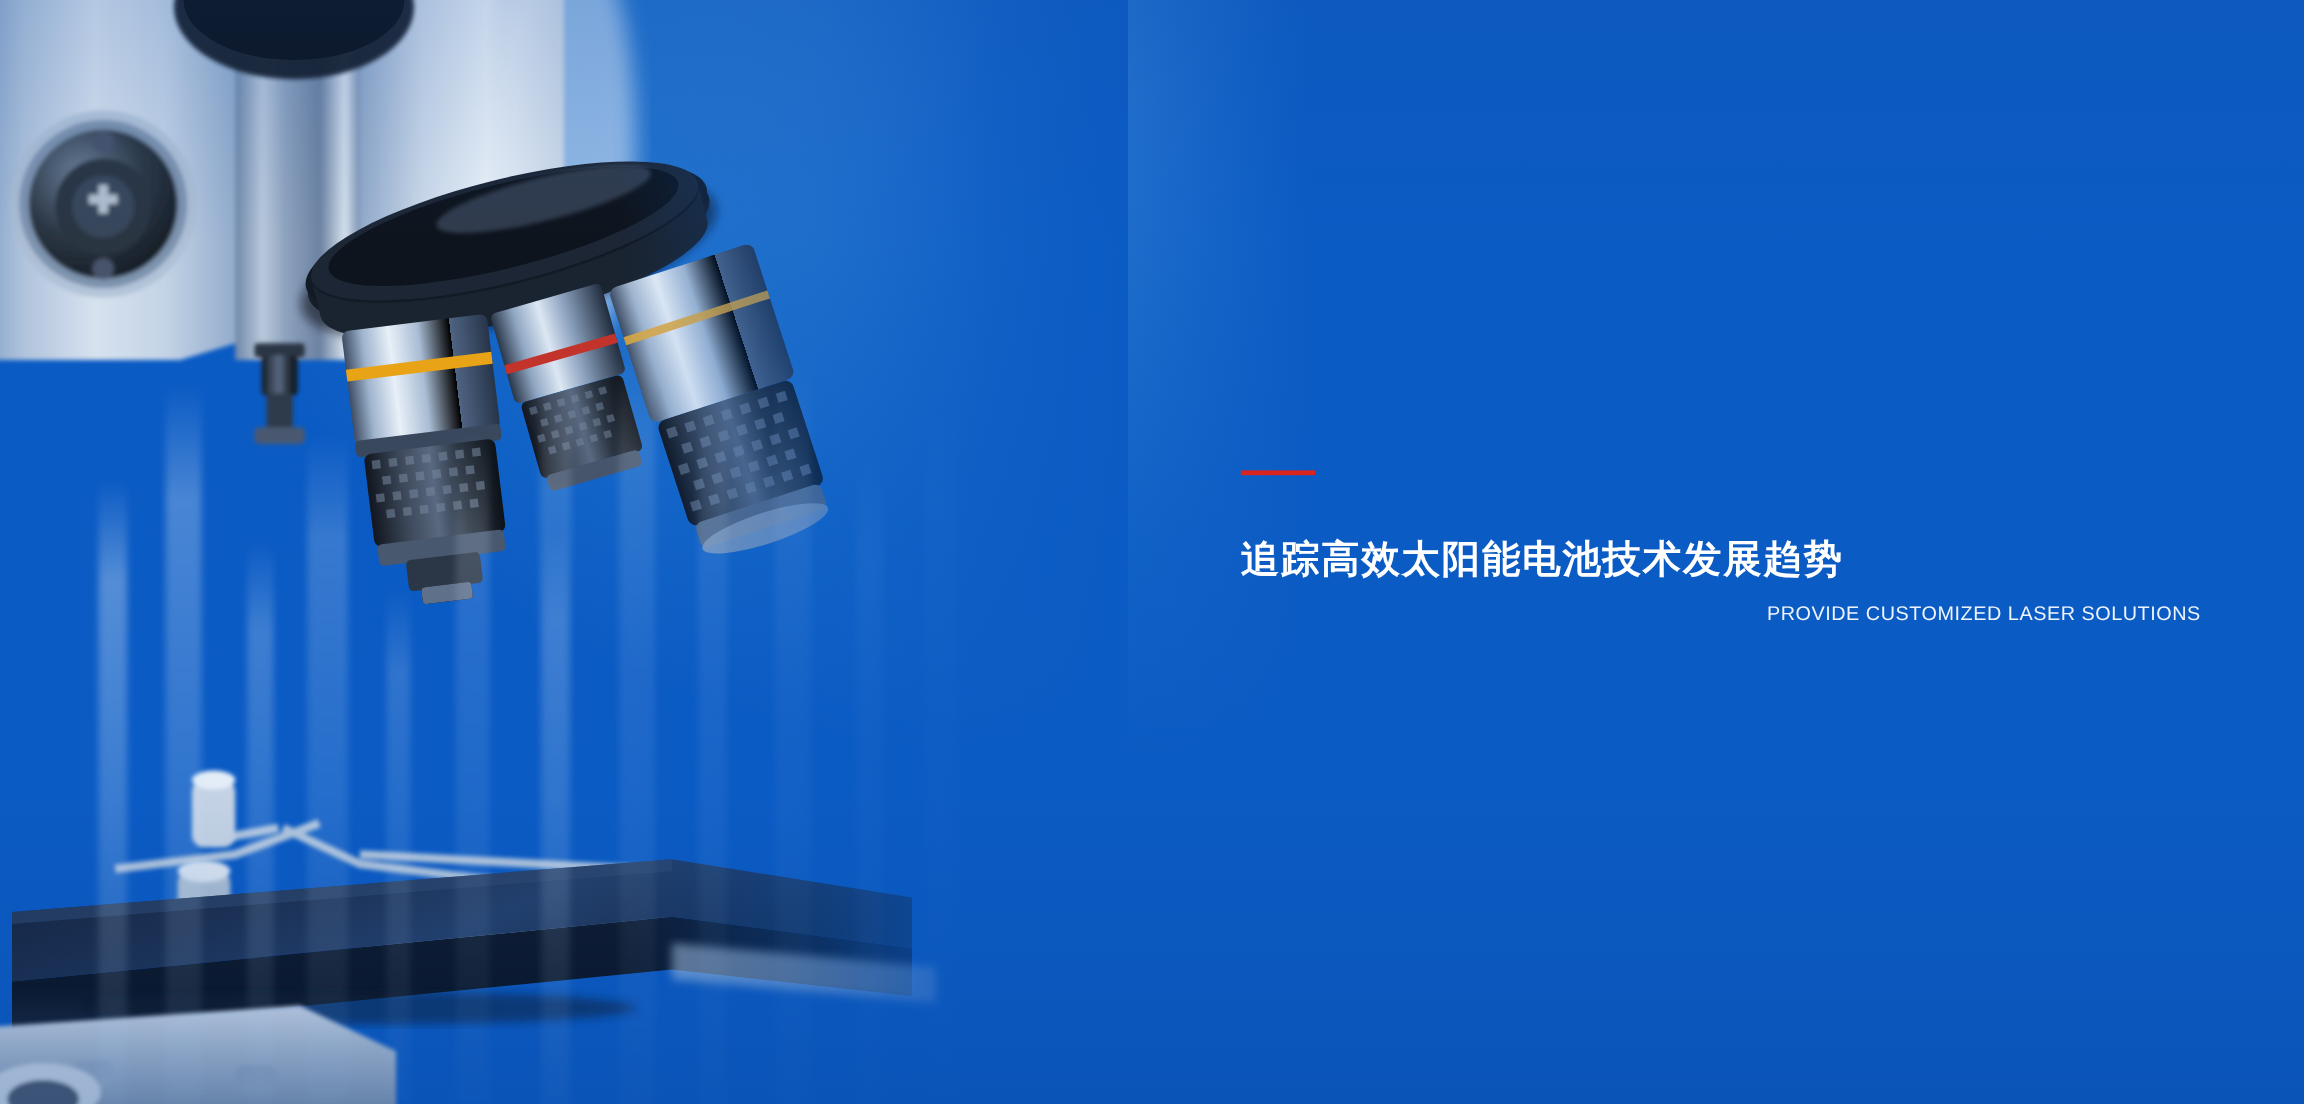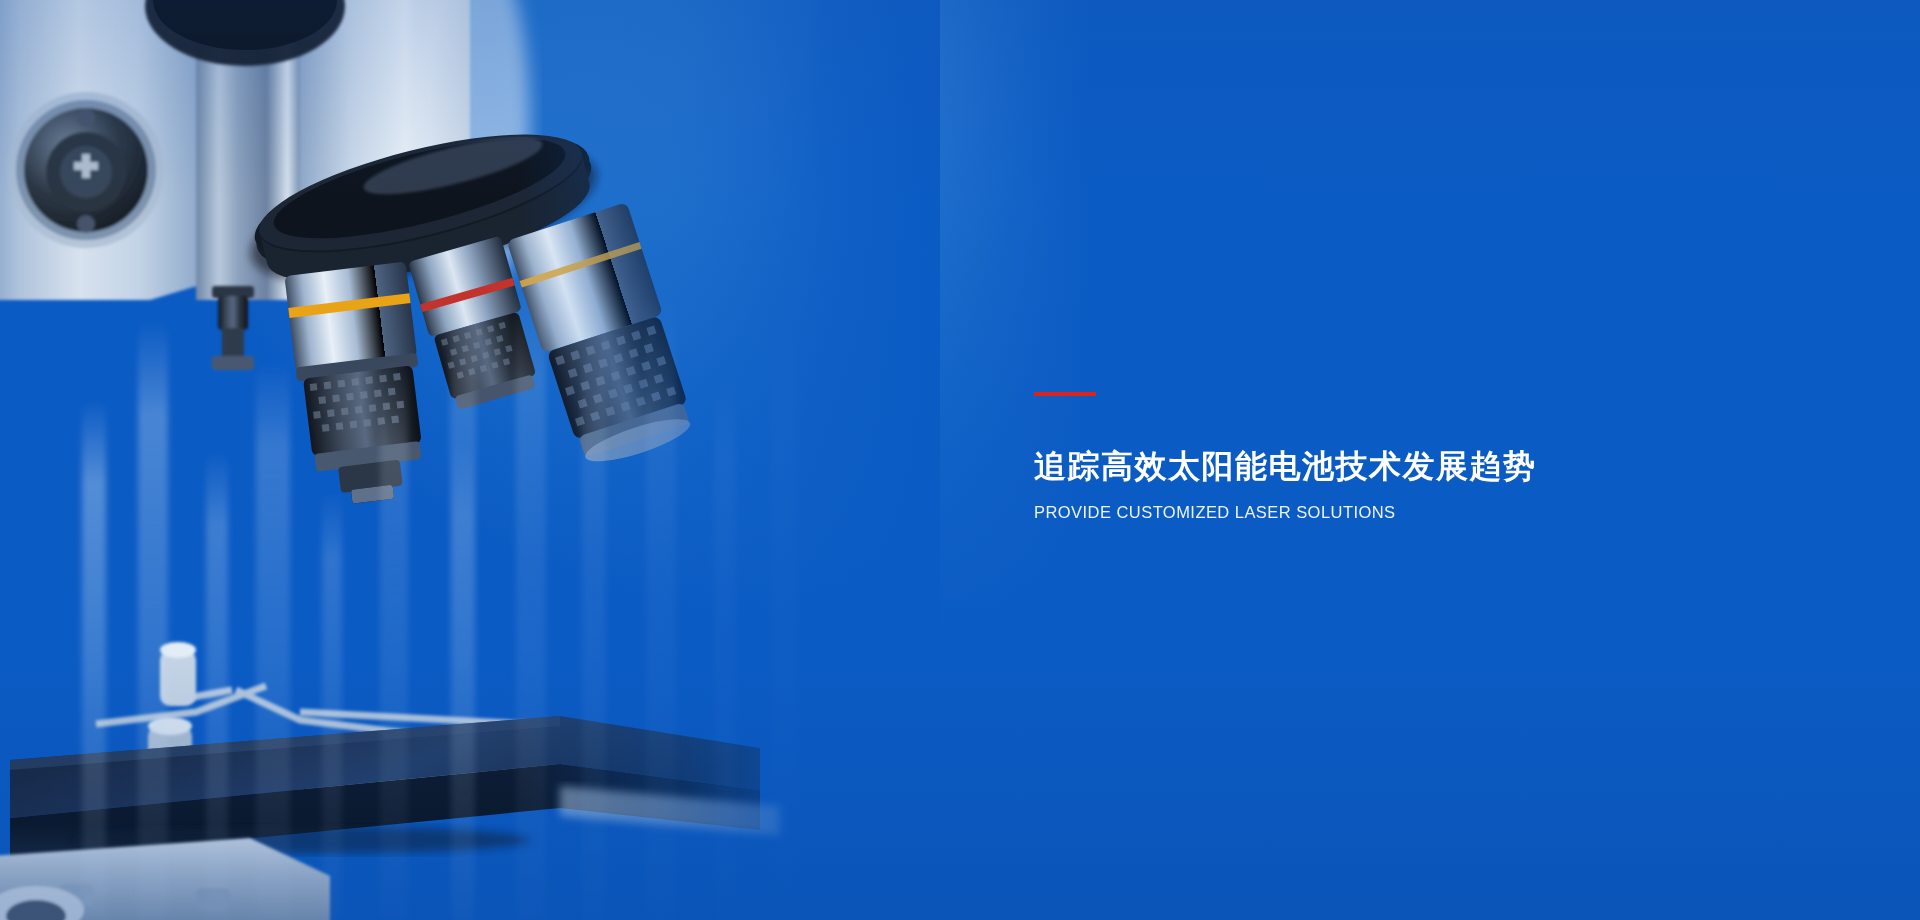--- a/index.html
+++ b/index.html
@@ -58,21 +58,21 @@
     line-height:1;margin:0 0 22px 0;white-space:nowrap;
   }
   .headline-lg{
     font-size:52px;font-weight:bold;color:#FFFFFF;letter-spacing:2px;
     line-height:1;margin:0 0 36px 0;white-space:nowrap;
   }
   .sub{
     font-size:16.5px;color:#EEF4FC;letter-spacing:.45px;line-height:1;
     margin:0 0 20px 0;white-space:nowrap;font-weight:normal;
   }
-  .sub:last-child{margin-bottom:0;}
+  .sub:last-child{margin-bottom:0;text-align:right;}
 </style>
 </head>
 <body>
 
 <div class="banner">
 
   <div class="bg-base"></div>
 
   <div class="photo">
     <svg width="820" height="920" viewBox="0 0 820 920" xmlns="http://www.w3.org/2000/svg" aria-hidden="true">

